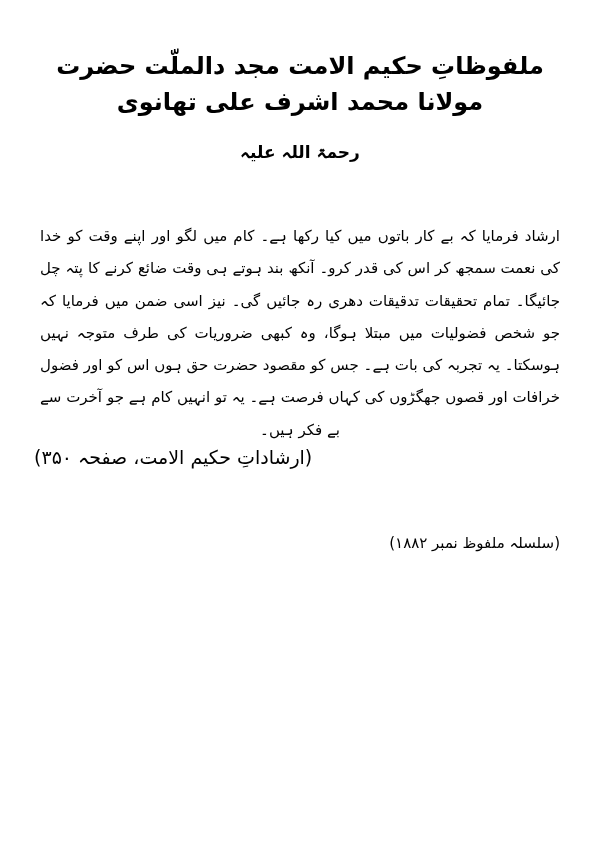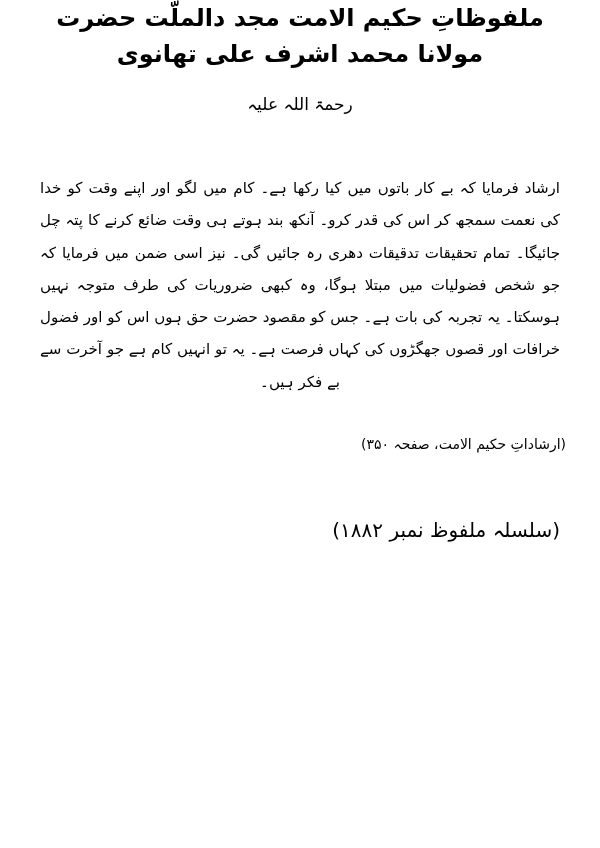--- a/index.html
+++ b/index.html
@@ -17,35 +17,36 @@
   .page {
     position: relative;
     width: 600px;
     height: 848px;
     background: #ffffff;
     box-sizing: border-box;
     padding: 0 34px;
     direction: rtl;
   }
   .title-block {
+    margin-top: 48px;
     text-align: center;
   }
   .main-title {
     font-family: "DejaVu Sans", sans-serif;
     font-weight: bold;
     font-size: 24px;
     line-height: 1.5;
     letter-spacing: 0px;
     direction: rtl;
     unicode-bidi: isolate;
     padding: 0 8px;
   }
   .sub-title {
     margin-top: 22px;
-    font-weight: normal;
+    font-weight: bold;
     font-size: 17px;
     direction: rtl;
     unicode-bidi: isolate;
   }
   .section-heading {
     margin-top: 66px;
     text-align: center;
     font-weight: bold;
     font-size: 17px;
     direction: rtl;
@@ -55,29 +56,28 @@
     margin-top: 58px;
     font-size: 15px;
     line-height: 2.15;
     text-align: justify;
     text-align-last: center;
     direction: rtl;
     unicode-bidi: isolate;
     padding: 0 6px;
   }
   .reference {
-    margin-top: 38px;
-    text-align: right;
-    font-size: 14px;
+    text-align: left;
+    font-size: 19px;
     direction: rtl;
     unicode-bidi: isolate;
   }
   .series {
     margin-top: 66px;
-    font-size: 20px;
+    font-size: 15px;
     direction: rtl;
     unicode-bidi: isolate;
     padding-right: 6px;
   }
 </style>
 </head>
 <body>
 
 <div class="page">
 

